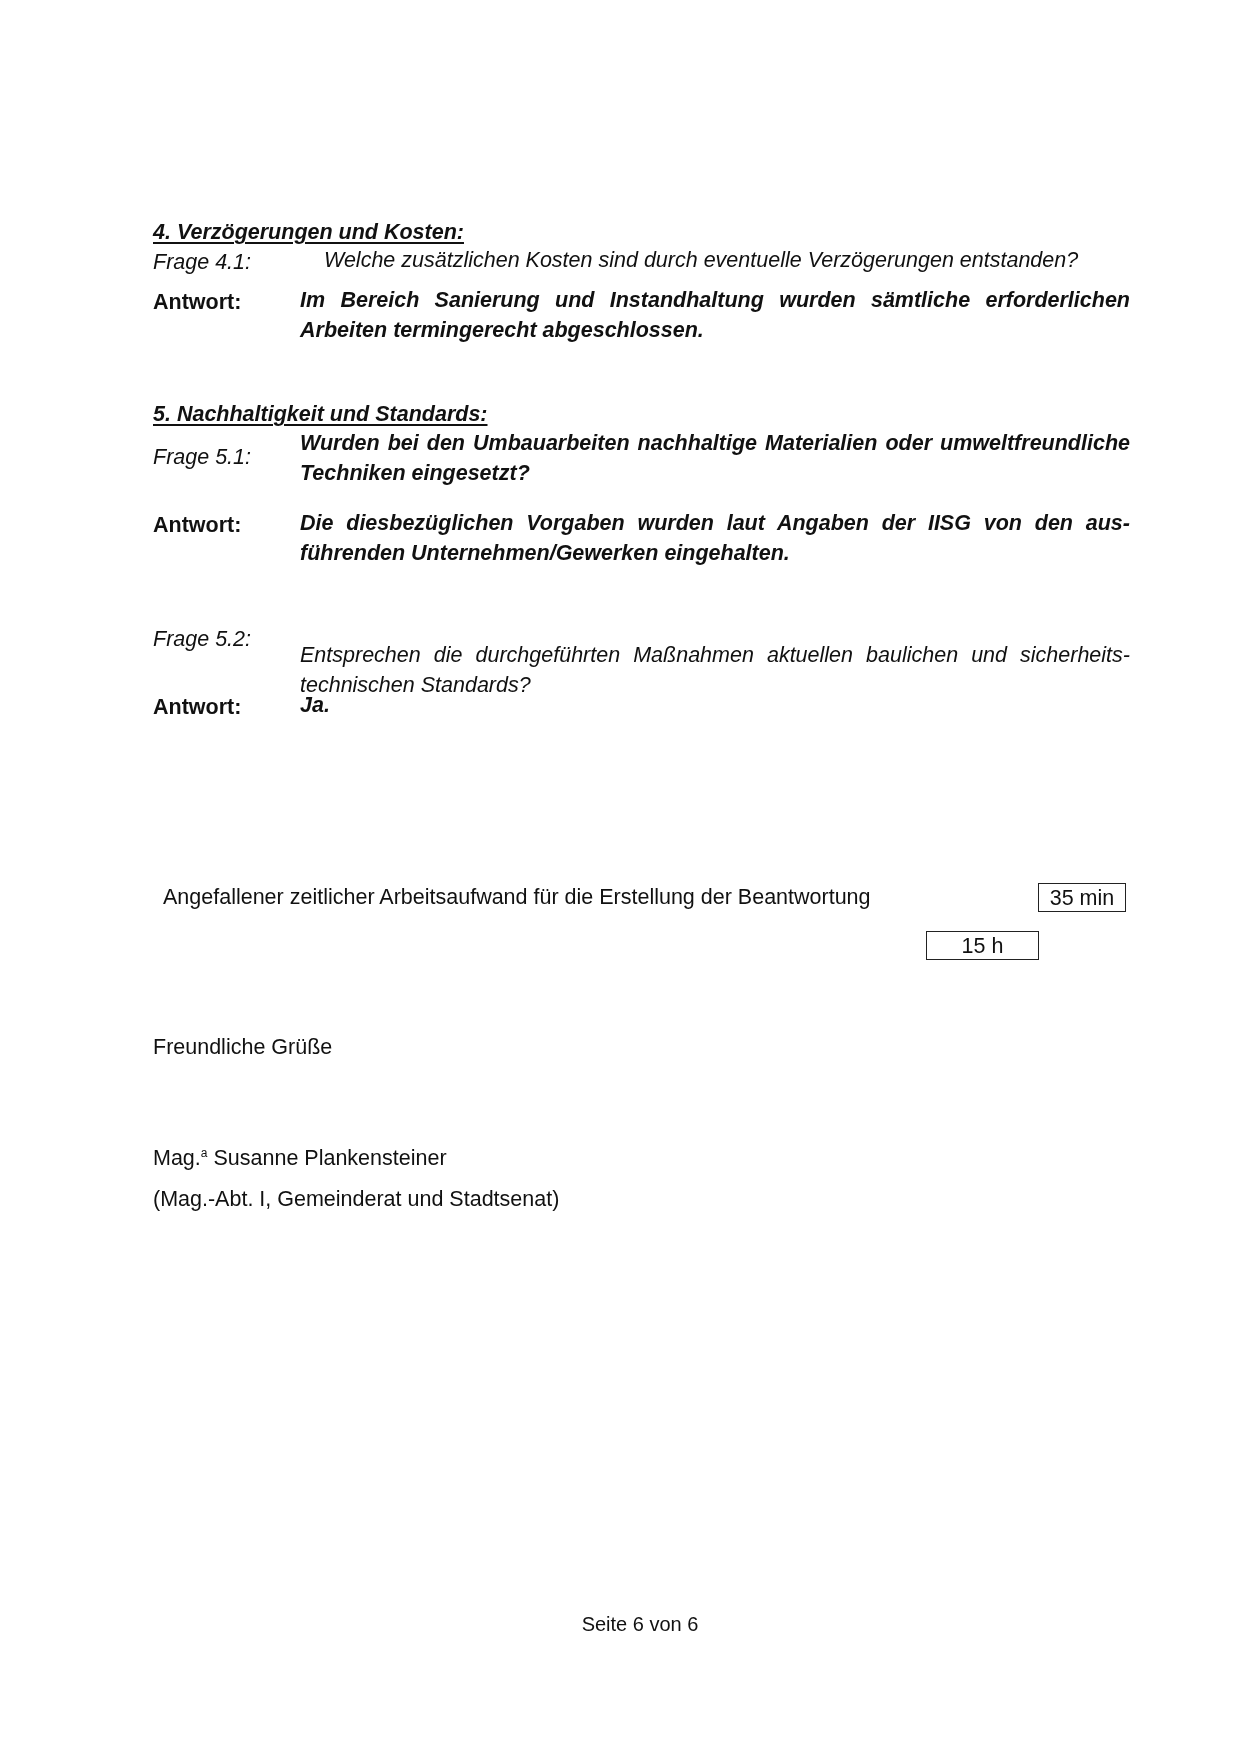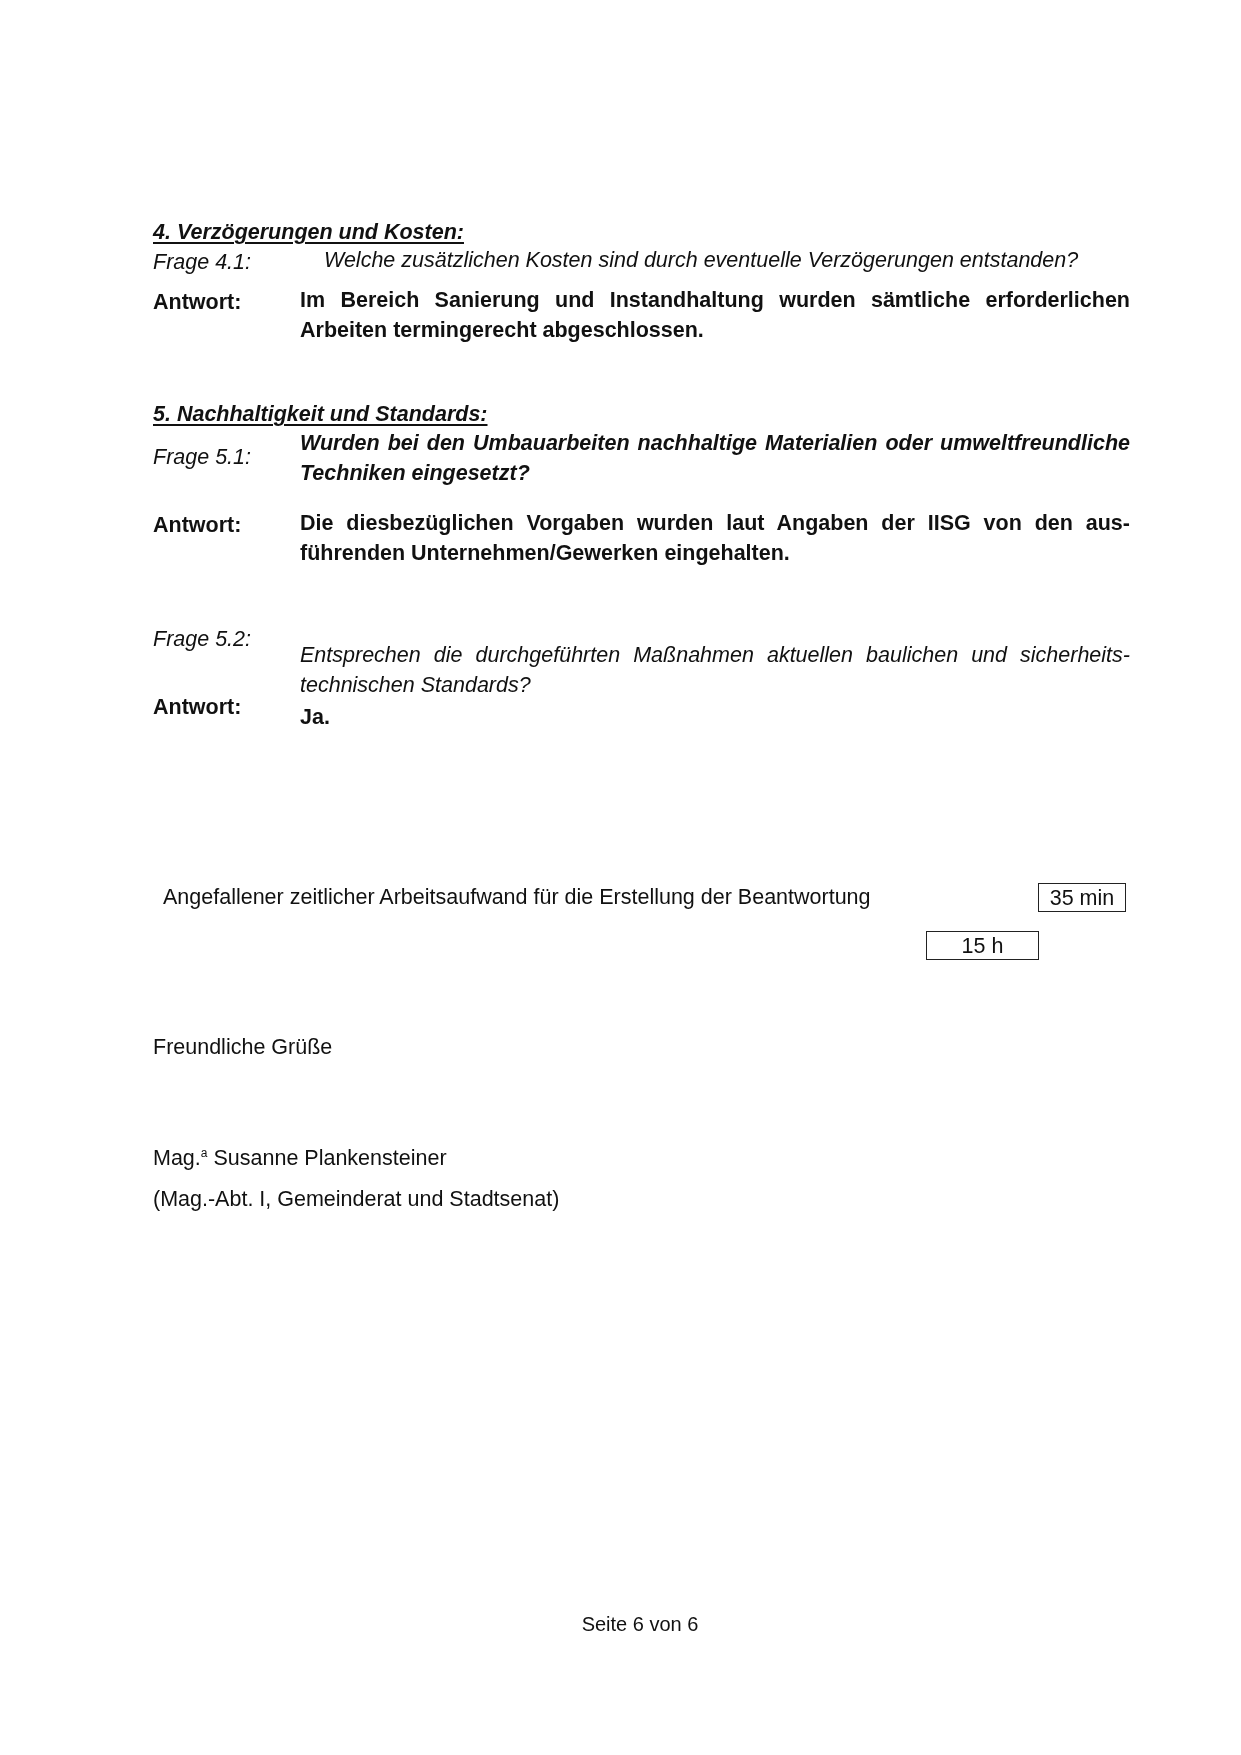--- a/index.html
+++ b/index.html
@@ -2,21 +2,21 @@
 <html><head>
   <meta charset="utf-8">
   <style>
     html, body { margin: 0; padding: 0; background: #ffffff; }
     body { width: 1241px; height: 1755px; position: relative; overflow: hidden;
            font-family: "Liberation Sans", sans-serif; color: #111111; font-size: 21.5px; }
     .abs { position: absolute; }
     .h { left: 153px; font-weight: bold; font-style: italic; text-decoration: underline;
          text-decoration-thickness: 2px; text-underline-offset: 3px; }
     .lbl { left: 153px; }
-    .txt { left: 300px; width: 830px; line-height: 30px; text-align: justify; text-align-last: left; }
+    .txt { left: 300px; width: 830px; line-height: 30px; text-align: justify; text-align-last: left; font-style: italic; }
     .it { font-style: italic; }
     .b { font-weight: bold; }
     .box { position: absolute; top: 883px; height: 29px; border: 1px solid #222;
            text-align: center; line-height: 29px; box-sizing: border-box; }
     sup { font-size: 12px; vertical-align: 8px; }
   </style>
 </head>
 <body>
 
 <div>
@@ -33,21 +33,21 @@
   <div class="abs lbl it" style="top:445px;">Frage 5.1:</div>
   <div class="abs txt it" style="top:428px;font-weight:bold;">Wurden bei den Umbauarbeiten nachhaltige Materialien oder umweltfreundliche Techniken eingesetzt?</div>
 
   <div class="abs lbl b" style="top:513px;">Antwort:</div>
   <div class="abs txt b" style="top:508px;">Die diesbezüglichen Vorgaben wurden laut Angaben der IISG von den aus­führenden Unternehmen/Gewerken eingehalten.</div>
 
   <div class="abs lbl it" style="top:627px;">Frage 5.2:</div>
   <div class="abs txt it" style="top:640px;">Entsprechen die durchgeführten Maßnahmen aktuellen baulichen und sicherheits­technischen Standards?</div>
 
   <div class="abs lbl b" style="top:695px;">Antwort:</div>
-  <div class="abs txt b" style="top:690px;margin-top:12px;">Ja.</div>
+  <div class="abs txt b" style="top:690px;">Ja.</div>
 
   <div class="abs" style="left:163px; top:885px;">Angefallener zeitlicher Arbeitsaufwand für die Erstellung der Beantwortung</div>
   <div class="box" style="left:926px; width:113px;margin-top:48px;">15 h</div>
   <div class="box" style="left:1038px; width:88px;">35 min</div>
 
   <div class="abs" style="left:153px; top:1035px;">Freundliche Grüße</div>
 
   <div class="abs" style="left:153px; top:1146px;"><span>Mag.</span><sup>a</sup><span> Susanne Plankensteiner</span></div>
   <div class="abs" style="left:153px; top:1187px;">(Mag.-Abt. I, Gemeinderat und Stadtsenat)</div>
 

